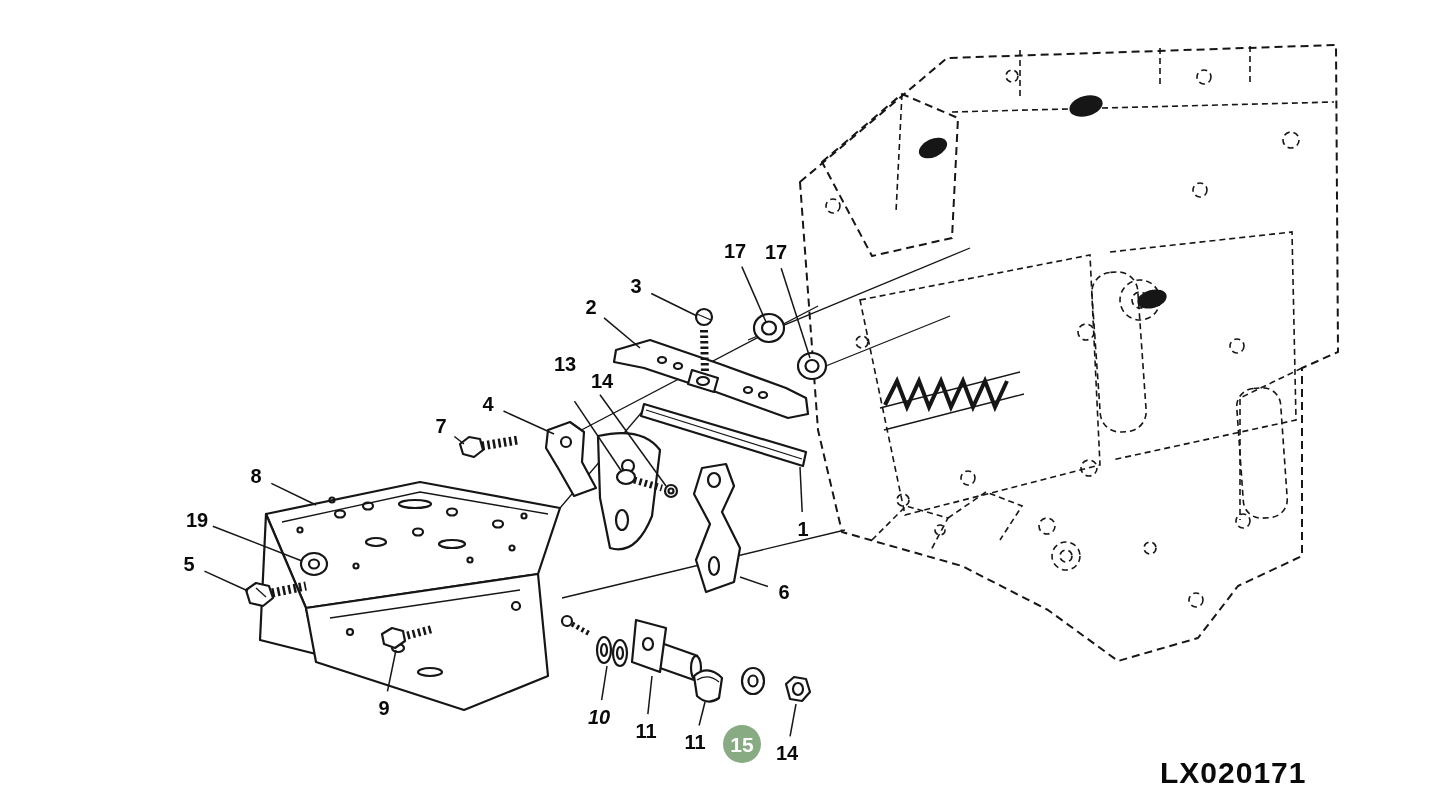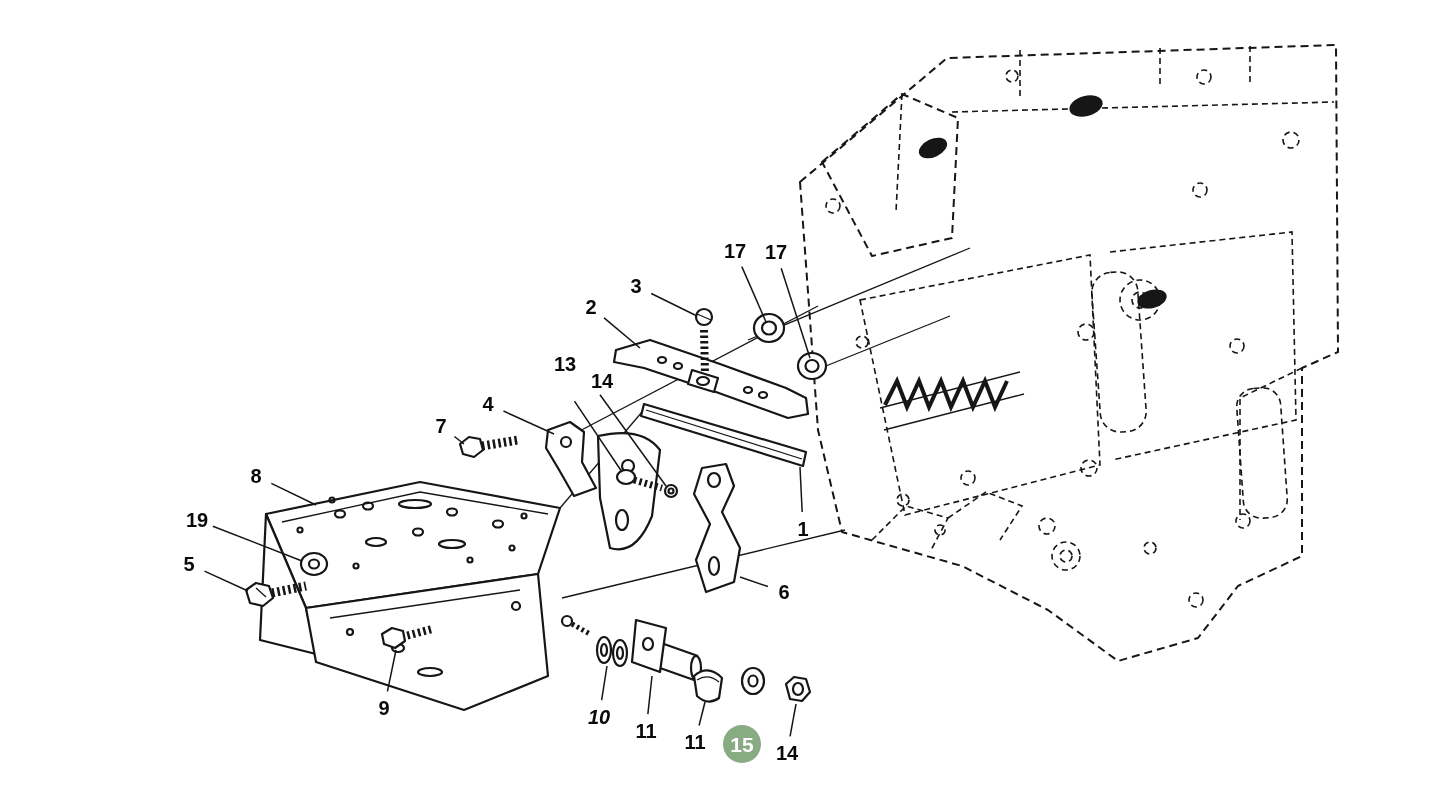--- a/index.html
+++ b/index.html
@@ -300,13 +300,14 @@
       <div class="callout" style="left: 803px; top: 529px;">1</div>
       <div class="callout" style="left: 784px; top: 592px;">6</div>
       <div class="callout" style="left: 384px; top: 708px;">9</div>
       <div class="callout" style="left: 599px; top: 717px; font-style: italic;">10</div>
       <div class="callout" style="left: 646px; top: 731px;">11</div>
       <div class="callout" style="left: 695px; top: 742px;">11</div>
       <div class="callout highlight" style="left: 742px; top: 744px; background: rgb(136, 171, 131);">15</div>
       <div class="callout" style="left: 787px; top: 753px;">14</div>
     </div>
 
+  <div class="drawing-code">LX020171</div>
 </div>
 
 </body></html>

